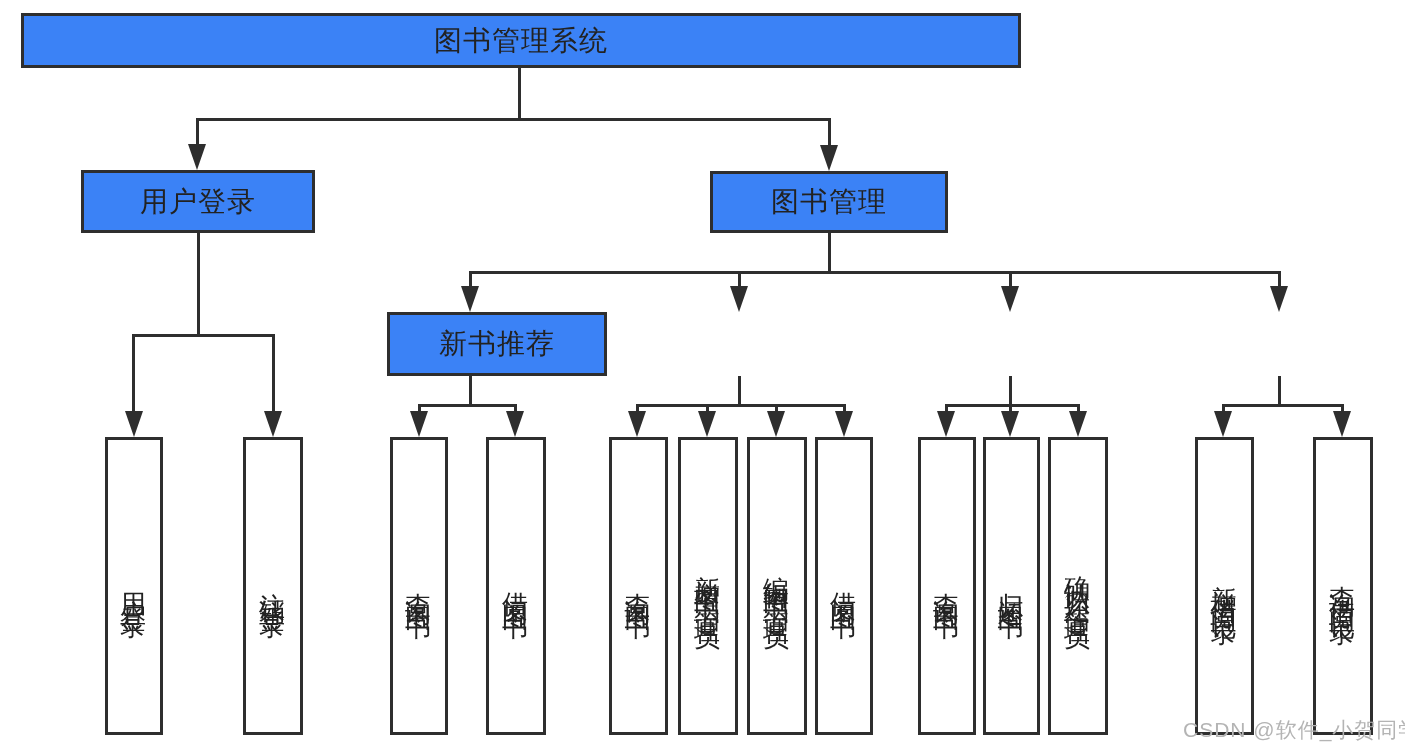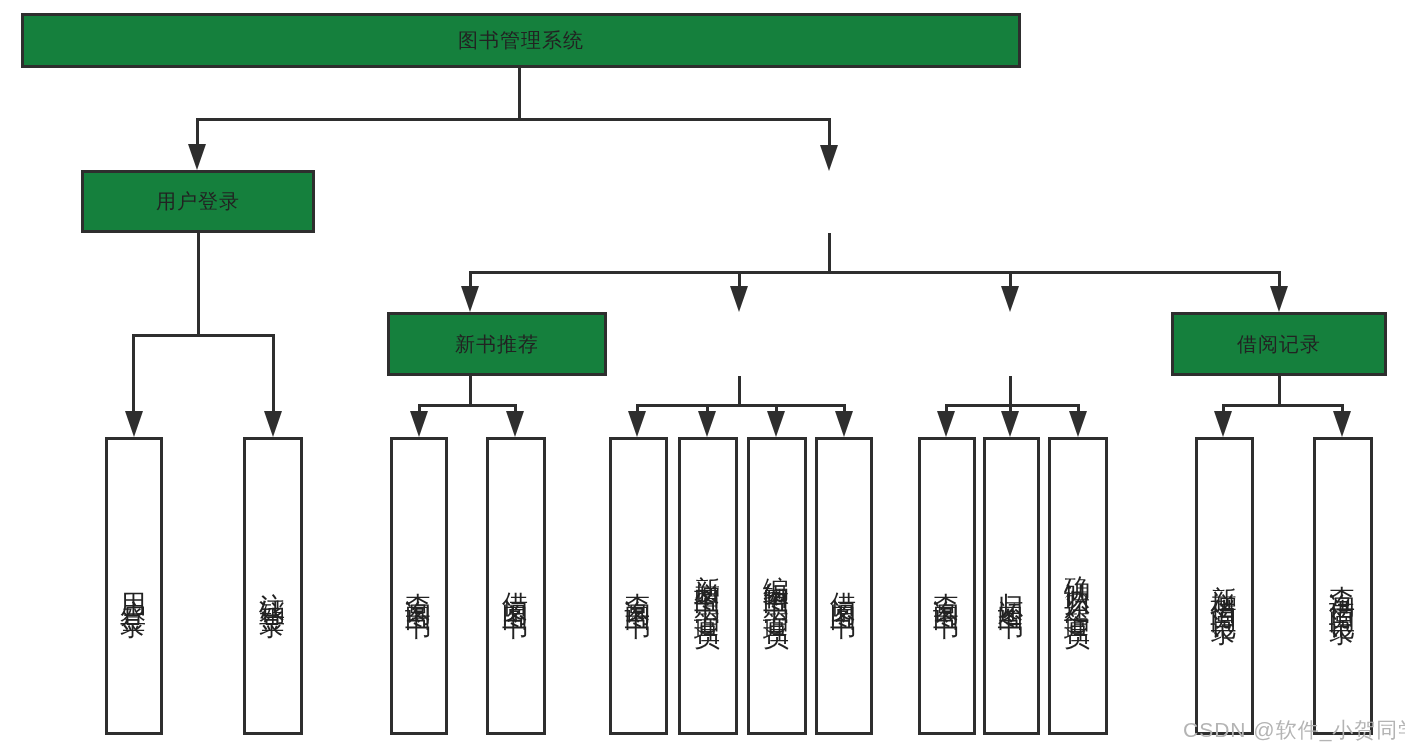--- a/index.html
+++ b/index.html
@@ -13,23 +13,23 @@
     position:relative;
     width:1405px;height:747px;
     background:var(--bg);
     font-family:"Liberation Sans","DejaVu Sans",sans-serif;
     overflow:hidden;
   }
   .hbox{
     position:absolute;
     box-sizing:border-box;
     border:3px solid var(--line);
-    background:#15803d;
+    background:#3b82f6;
     display:flex;align-items:center;justify-content:center;
-    font-size:20px;color:var(--text);
+    font-size:28px;color:var(--text);
     letter-spacing:1px;
     z-index:2;
     font-family:Liberation Serif, serif;
   }
   .vbox{
     position:absolute;
     top:437px;height:298px;
     box-sizing:border-box;
     border:3px solid var(--line);
     background:#fff;
@@ -123,23 +123,23 @@
   <div class="lv" style="left:1278px;top:376px;height:31px;"></div>
   <div class="lh" style="left:1222px;top:404px;width:122px;"></div>
   <div class="lv" style="left:1222px;top:404px;height:10px;"></div>
   <div class="arr" style="left:1214px;top:411px;"></div>
   <div class="lv" style="left:1341px;top:404px;height:10px;"></div>
   <div class="arr" style="left:1333px;top:411px;"></div>
 
   <div class="hbox" style="left:21px;top:13px;width:1000px;height:55px;">图书管理系统</div>
 
   <div class="hbox" style="left:81px;top:170px;width:234px;height:63px;">用户登录</div>
+  <div class="hbox" style="left:710px;top:171px;width:238px;height:62px;">图书管理</div>
 
   <div class="hbox" style="left:360px;top:312px;width:220px;height:64px;margin-left:27px;">新书推荐</div>
-  <div class="hbox" style="left:1171px;top:312px;width:216px;height:64px;">借阅记录</div>
 
   <div class="vbox" style="left:105px;width:58px;">
     <span class="vtxt">用户登录</span>
   </div>
   <div class="vbox" style="left:243px;width:60px;">
     <span class="vtxt">注销登录</span>
   </div>
 
   <div class="vbox" style="left:390px;width:58px;">
     <span class="vtxt">查询图书</span>

